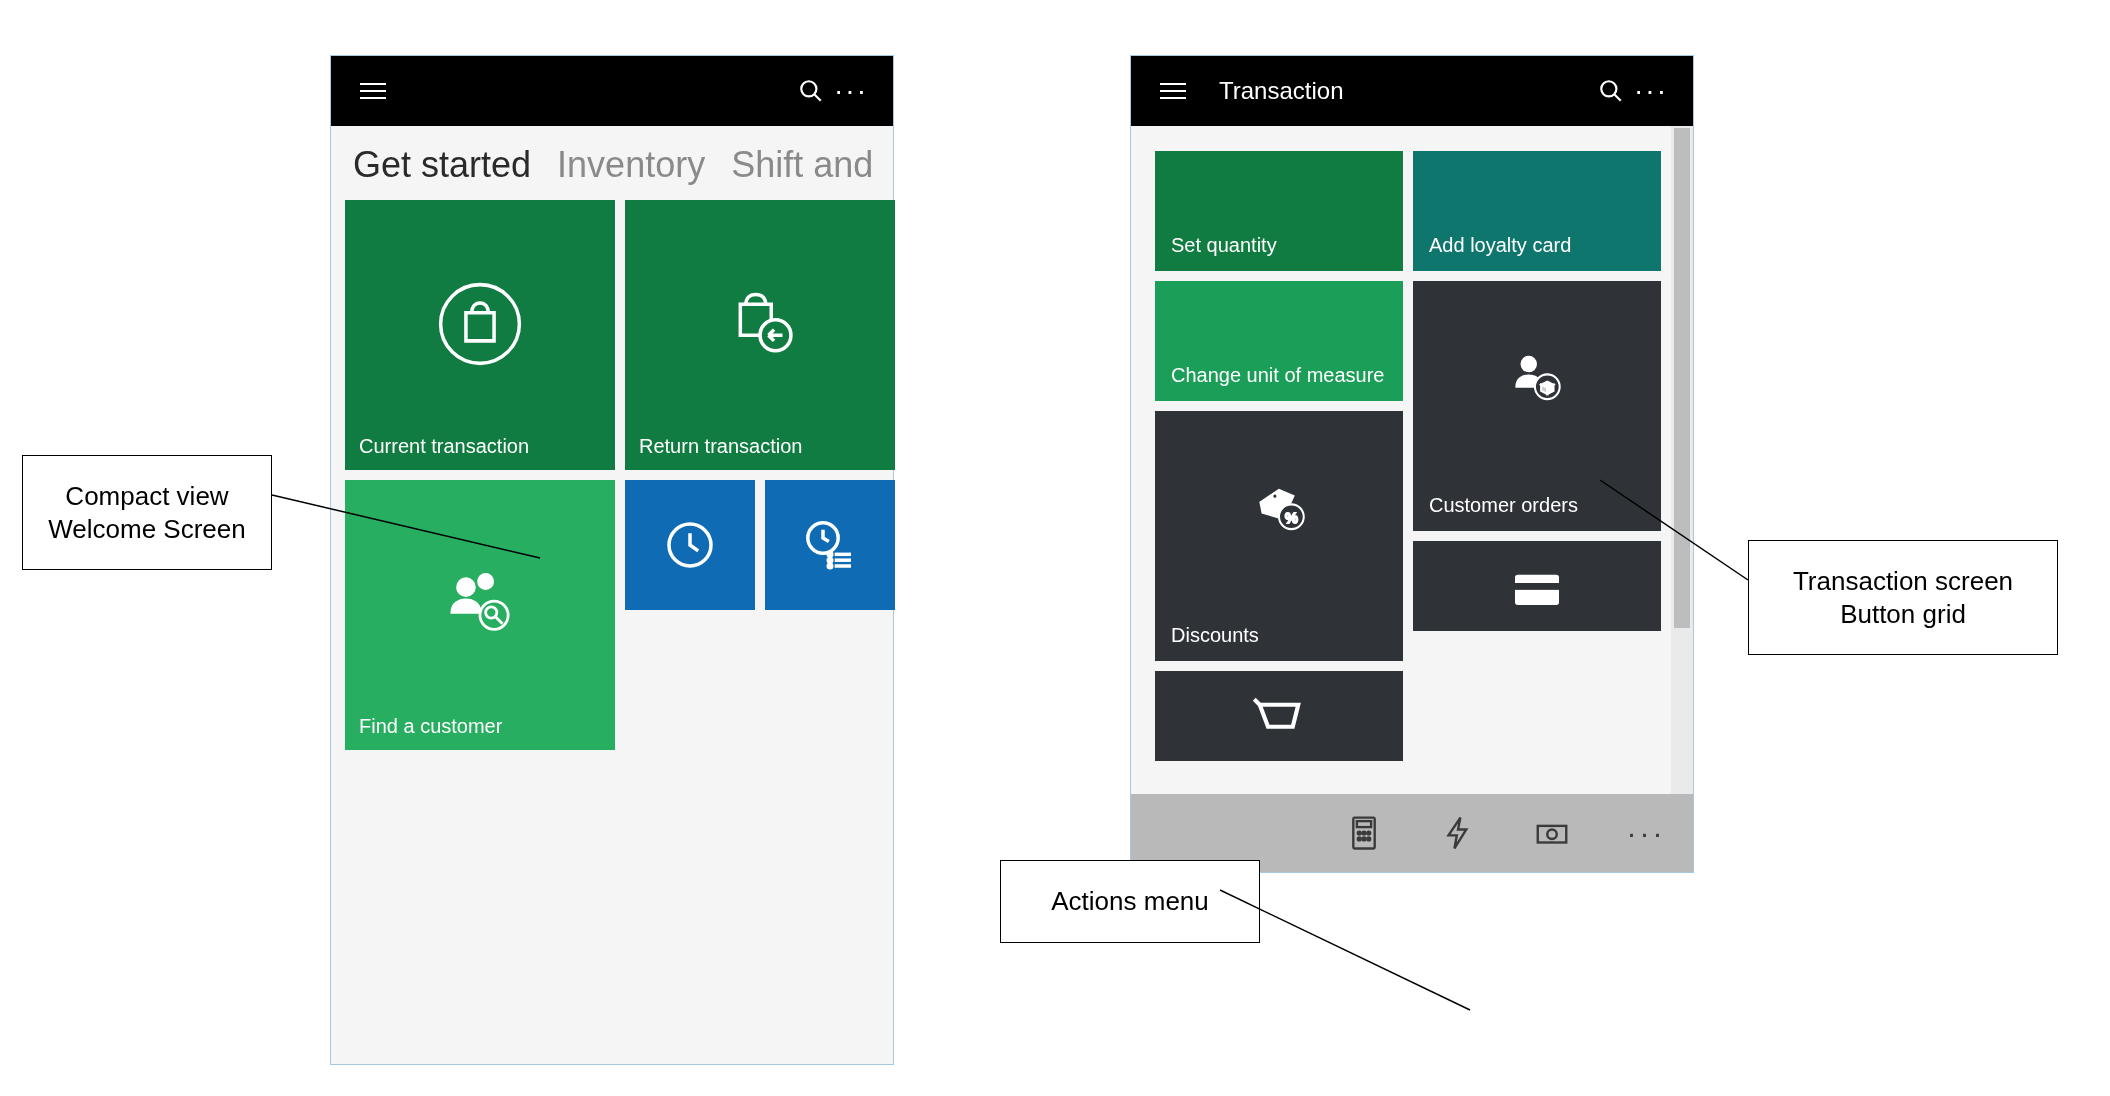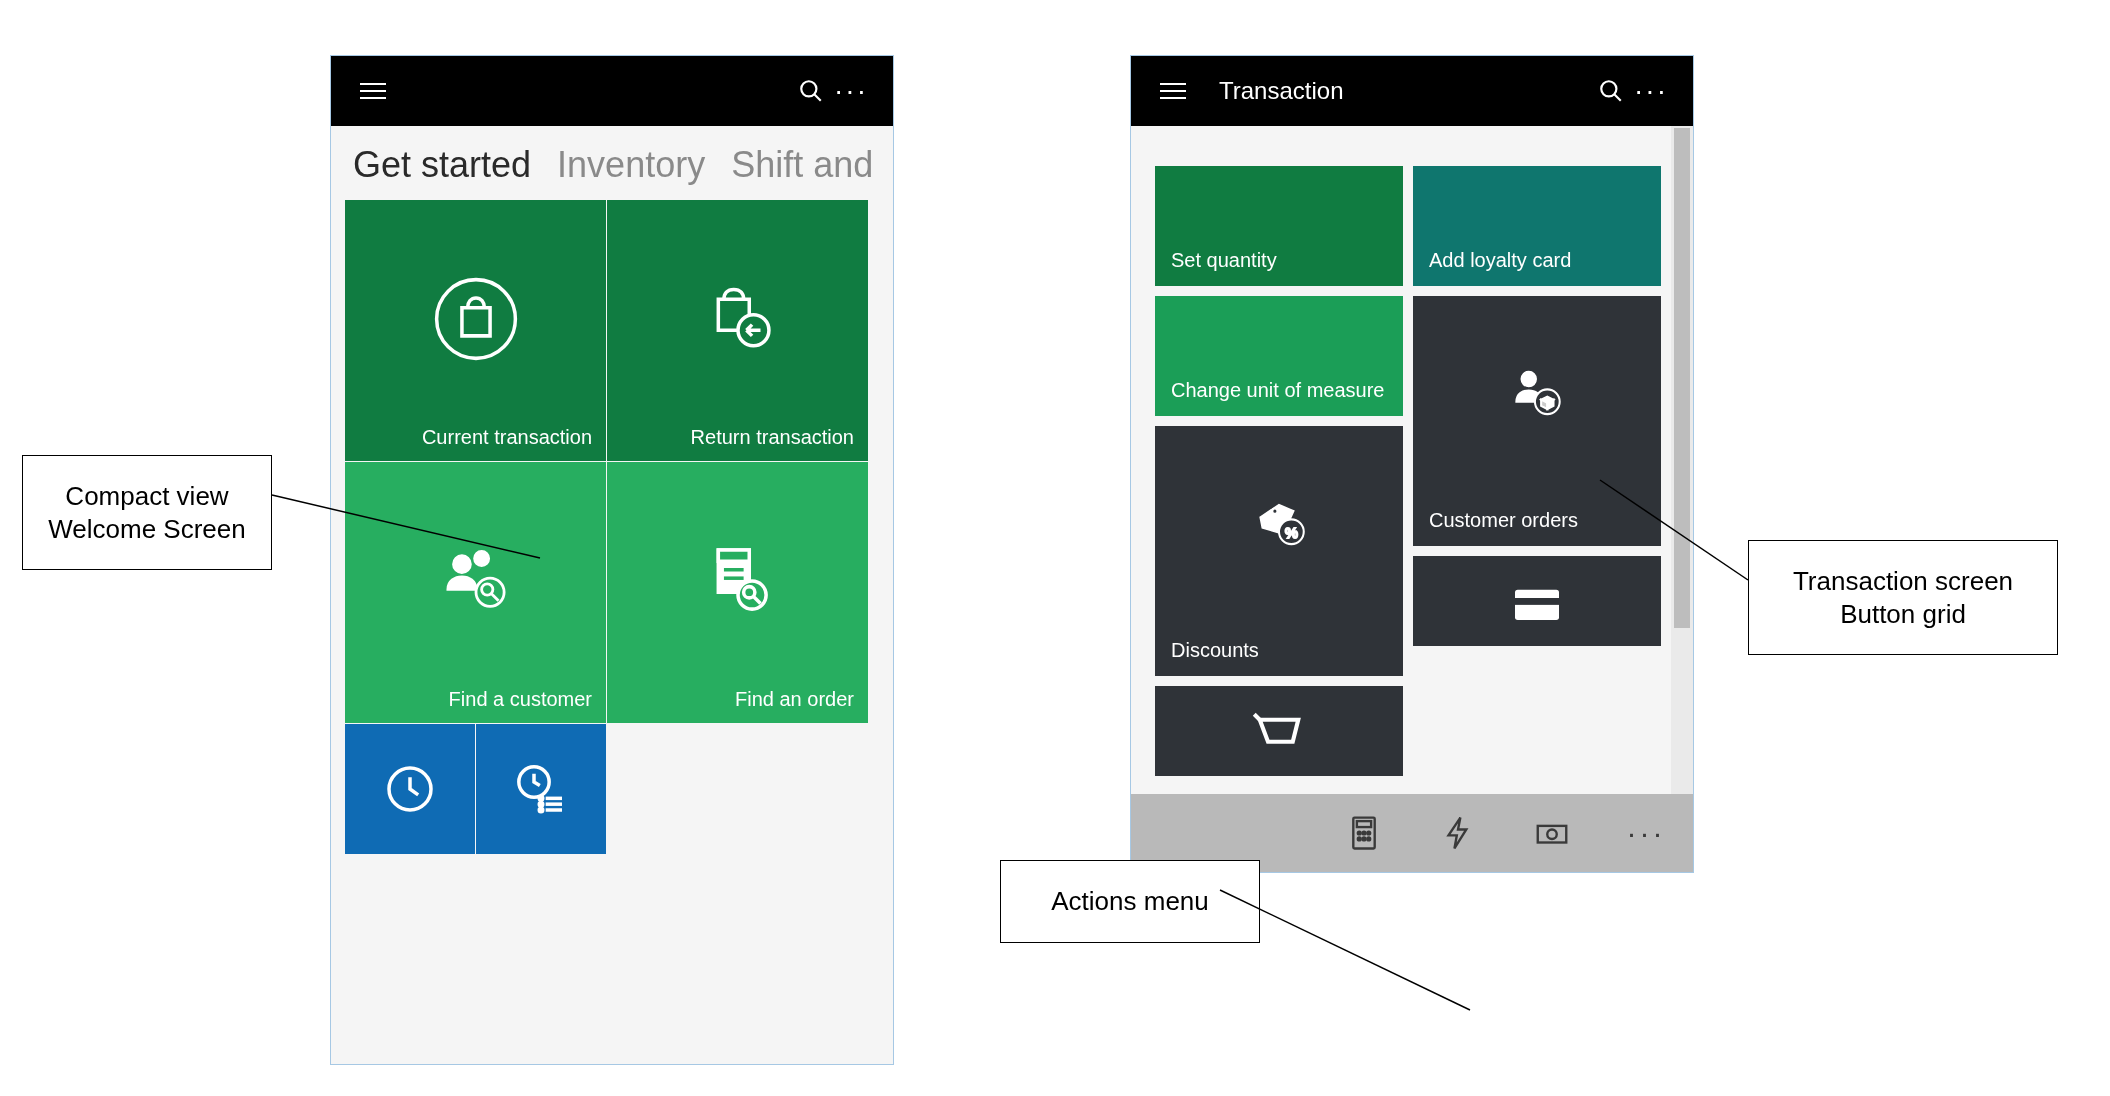--- a/index.html
+++ b/index.html
@@ -61,22 +61,21 @@
   }
   .tabs .tab { color:#8a8a8a; cursor:pointer;}
   .tabs .tab.active { color:#2a2a2a; }
 
   
   .tiles {
     padding: 4px 14px 14px 14px;
     display:grid;
     grid-template-columns: repeat(4, 130px);
     grid-auto-rows: 130px;
-    gap: 1px;
-    text-align: right;
+    gap: 10px;
   }
   .tile {
     color:#ffffff;
     display:flex;
     flex-direction:column;
     cursor:pointer;
     position:relative;
     overflow:hidden;
     padding:12px 14px;
   }
@@ -95,21 +94,21 @@
   .c-blue2 { background:#1177c9; }
   .c-dark { background:#2f3338; }
 
   
   .rcontent {
     flex:1;
     display:flex;
     overflow:hidden;
   }
   .tiles-right {
-    padding: 40px 10px 0 24px;
+    padding: 25px 10px 0 24px;
     display:grid;
     grid-template-columns: 248px 248px;
     grid-auto-rows: 120px;
     gap: 10px;
     align-content:start;
     flex:1;
   }
   .rscroll {
     width:24px;
     background:#eaeaea;
@@ -229,34 +228,20 @@
         <svg viewBox="0 0 64 64" fill="#fff" stroke="#fff" stroke-width="2">
           <circle cx="22" cy="20" r="6"></circle>
           <path d="M12 38c0-6 5-9 10-9s10 3 10 9z"></path>
           <circle cx="36" cy="16" r="5" fill="#fff"></circle>
           <circle cx="42" cy="40" r="10" fill="#27ae60" stroke="#fff"></circle>
           <circle cx="40" cy="38" r="4" fill="none"></circle>
           <line x1="43" y1="41" x2="48" y2="46"></line>
         </svg>
       </div>
       <div class="label">Find a customer</div>
-    </div>
-    <div class="tile c-green big" style="grid-column:span 2; grid-row:span 2;">
-      <div class="iconwrap">
-        <svg viewBox="0 0 64 64" fill="none" stroke="#fff" stroke-width="2.5">
-          <path d="M18 10h22v30H18z" fill="#fff"></path>
-          <path d="M18 10h22v8H18z" fill="#27ae60"></path>
-          <line x1="22" y1="24" x2="36" y2="24" stroke="#27ae60"></line>
-          <line x1="22" y1="30" x2="36" y2="30" stroke="#27ae60"></line>
-          <circle cx="42" cy="42" r="10" fill="#27ae60" stroke="#fff"></circle>
-          <circle cx="40" cy="40" r="4"></circle>
-          <line x1="43" y1="43" x2="48" y2="48"></line>
-        </svg>
-      </div>
-      <div class="label">Find an order</div>
     </div>
 
     <div class="tile c-blue small">
       <div class="iconwrap">
         <svg viewBox="0 0 48 48" fill="none" stroke="#fff" stroke-width="3">
             <circle cx="24" cy="24" r="18"></circle>
             <path d="M24 14v10l7 5"></path>
           </svg>
       </div>
     </div>

